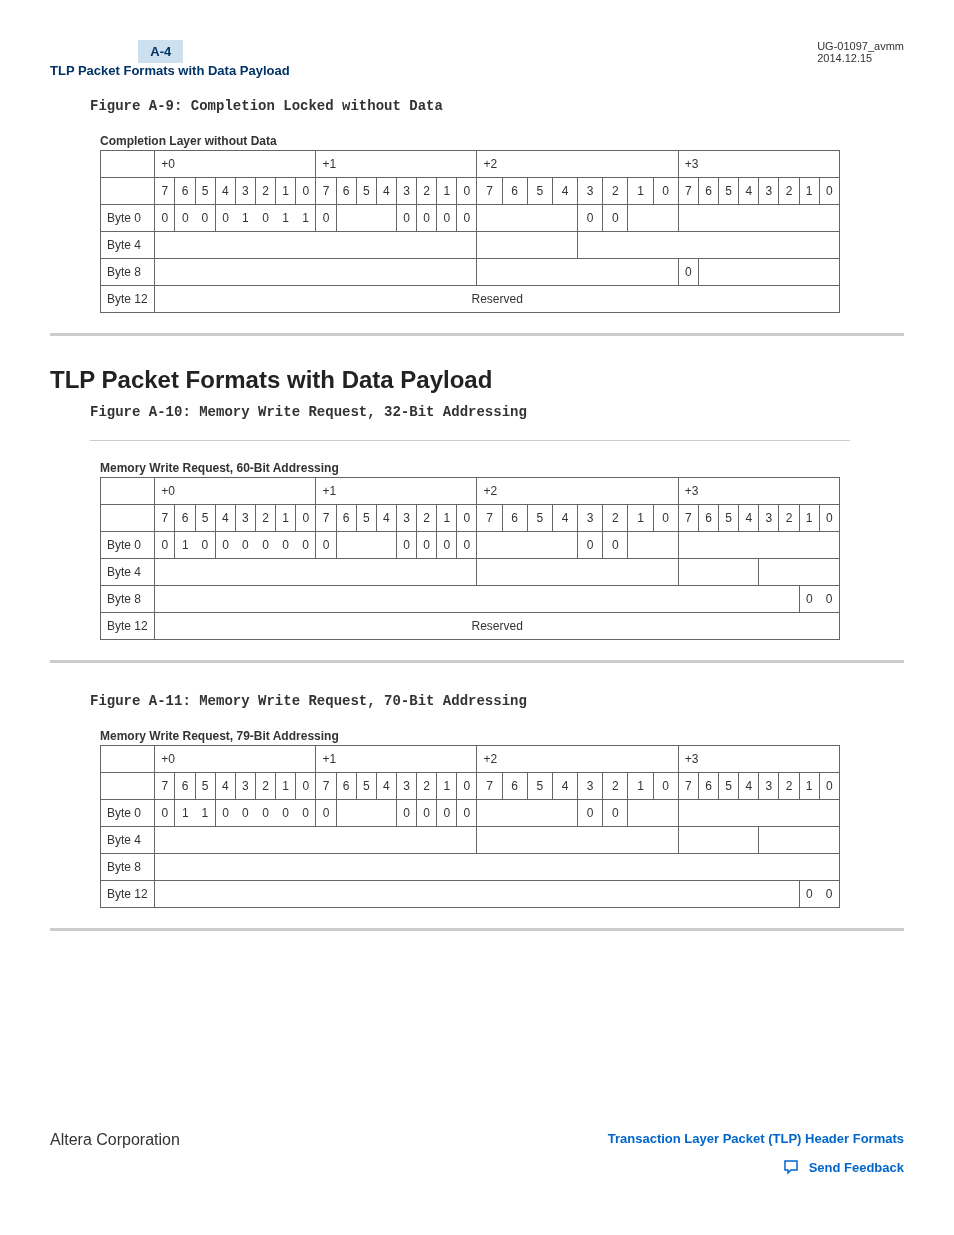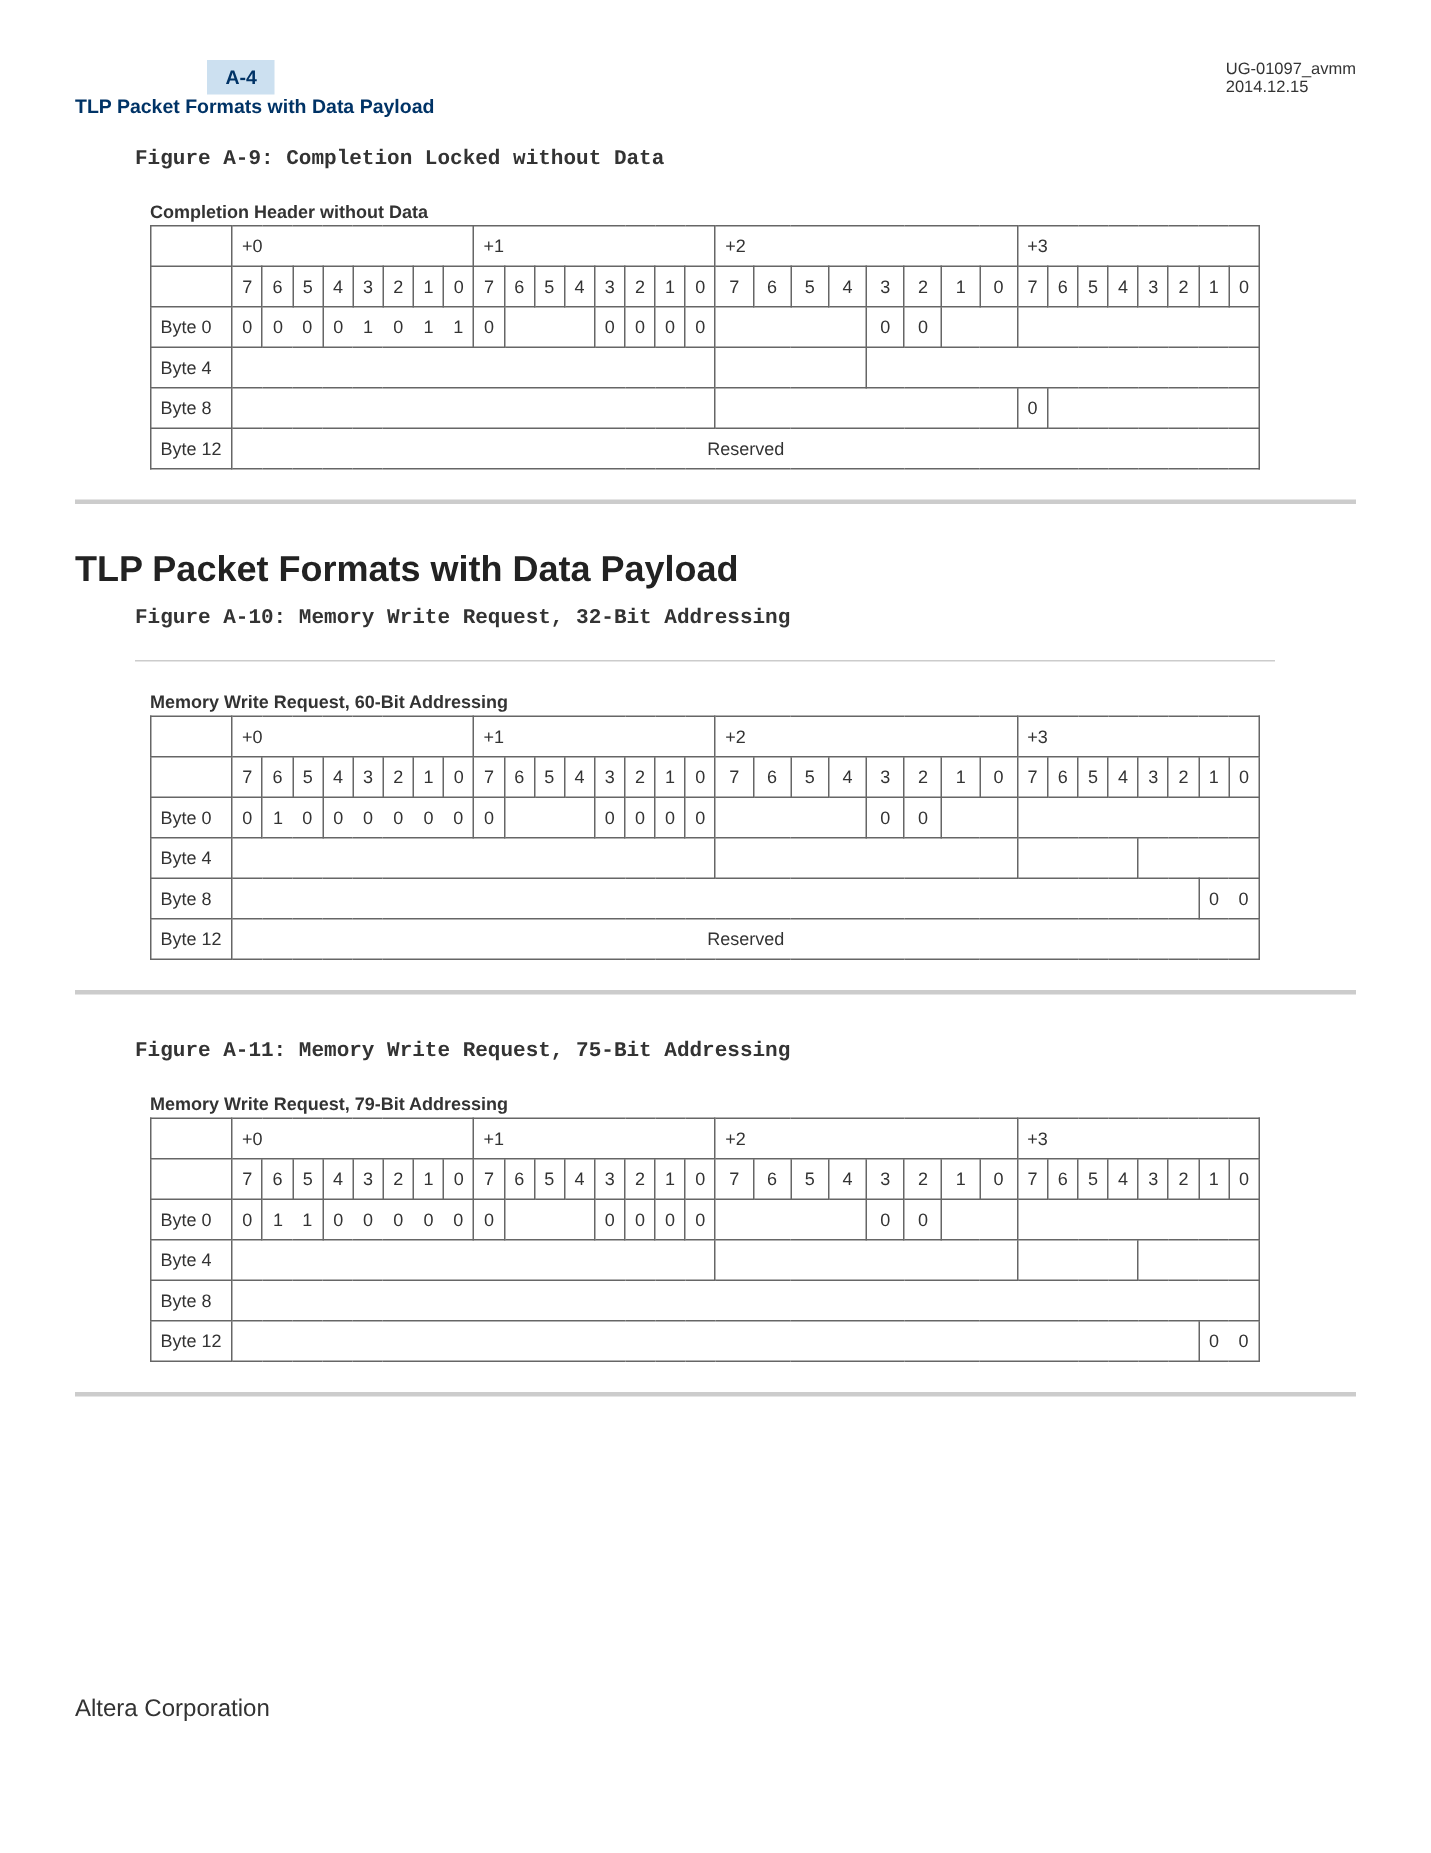--- a/index.html
+++ b/index.html
@@ -127,21 +127,21 @@
     <span class="page-num-box">A-4</span>
     <span class="header-title">TLP Packet Formats with Data Payload</span>
   </div>
   <div class="header-right">
     <div>UG-01097_avmm</div>
     <div>2014.12.15</div>
   </div>
 </div>
 
 <div class="figure-title">Figure A-9: Completion Locked without Data</div>
-<div class="table-caption">Completion Header without Data</div>
+<div class="table-caption">Completion Layer without Data</div>
 
 <table class="bit-table">
 <colgroup>
   <col style="width:54px">
   <col class="cell">
       <col class="cell">
       <col class="cell">
       <col class="cell">
       <col class="cell">
       <col class="cell">
@@ -381,21 +381,21 @@
 </tr>
 <tr>
   <td class="label-col">Byte 12</td>
   <td colspan="32">Reserved</td>
 </tr>
 </tbody>
   </table>
 
 <hr class="section-rule">
 
-<div class="figure-title">Figure A-11: Memory Write Request, 75-Bit Addressing</div>
+<div class="figure-title">Figure A-11: Memory Write Request, 70-Bit Addressing</div>
 <div class="table-caption">Memory Write Request, 79-Bit Addressing</div>
 
 <table class="bit-table">
 <colgroup>
   <col style="width:54px">
   <col class="cell">
       <col class="cell">
       <col class="cell">
       <col class="cell">
       <col class="cell">
@@ -509,13 +509,22 @@
   <td class="noborder-right">0</td>
         <td class="noborder-left">0</td>
 </tr>
 </tbody>
   </table>
 
 <hr class="section-rule">
 
 <div class="footer-row">
   <div class="footer-left">Altera Corporation</div>
+  <div class="footer-right">
+    <a href="#" class="footer-link">Transaction Layer Packet (TLP) Header Formats</a>
+    <div class="feedback-row">
+      <svg class="feedback-icon" viewBox="0 0 24 24">
+          <path fill="none" stroke="#0066cc" stroke-width="2" d="M4 4h16v12H12l-4 4v-4H4z"></path>
+        </svg>
+      <a href="#" class="footer-link">Send Feedback</a>
+    </div>
+  </div>
 </div>
 
 </body></html>

